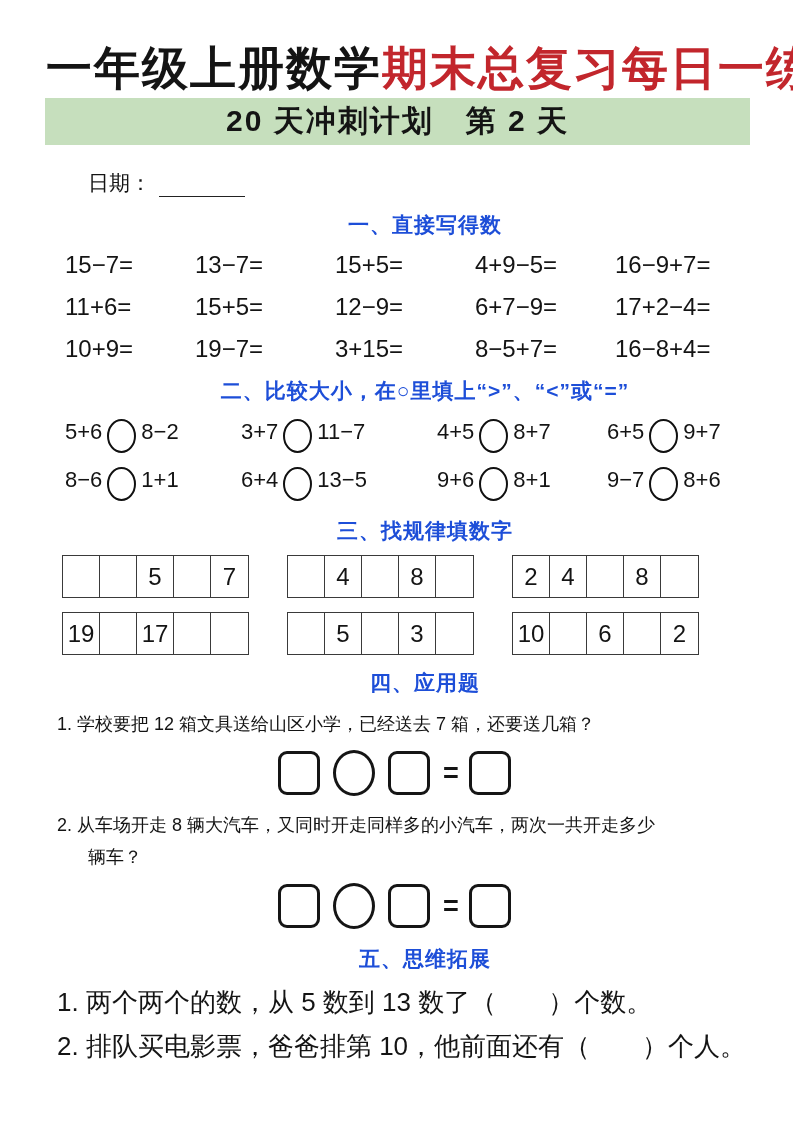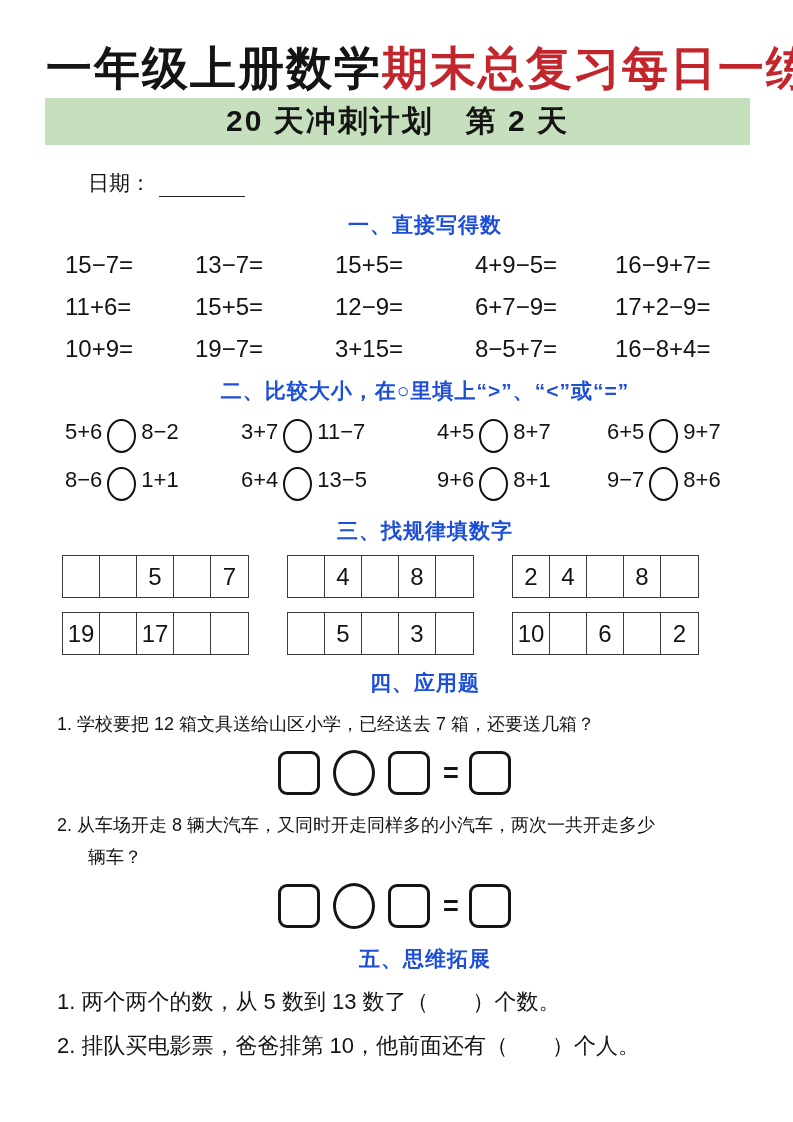--- a/index.html
+++ b/index.html
@@ -57,21 +57,21 @@
   .rsq {
     width: 42px; height: 44px; border: 3px solid #151515; border-radius: 9px;
     margin-right: 13px; background: #fff;
   }
   .circ {
     width: 42px; height: 46px; border: 3px solid #151515; border-radius: 50%;
     margin-right: 13px; background: #fff;
   }
   .eqs { font-size: 27px; font-weight: 700; margin: 0 10px 0 0; }
   .shape-row .rsq:last-child { margin-right: 0; }
-  .s5-item { font-size: 22px; margin: 14px 40px 0 57px; line-height: 30px; }
+  .s5-item { font-size: 26px; margin: 14px 40px 0 57px; line-height: 30px; }
 </style>
 </head>
 <body>
 
 <div class="page">
 
   <div class="title-line"><span>一年级上册数学</span><span class="title-red">期末总复习每日一练</span></div>
 
   <div class="banner">
     <span>20 天冲刺计划　第 2 天</span>
@@ -88,21 +88,21 @@
   <div class="arith">
     <span>15−7=</span>
     <span>13−7=</span>
     <span>15+5=</span>
     <span>4+9−5=</span>
     <span>16−9+7=</span>
     <span>11+6=</span>
     <span>15+5=</span>
     <span>12−9=</span>
     <span>6+7−9=</span>
-    <span>17+2−9=</span>
+    <span>17+2−4=</span>
     <span>10+9=</span>
     <span>19−7=</span>
     <span>3+15=</span>
     <span>8−5+7=</span>
     <span>16−8+4=</span>
   </div>
 
   <div class="sec-h">二、比较大小，在○里填上“&gt;”、“&lt;”或“=”</div>
   <div class="cmp-grid">
     <div class="cmp">

